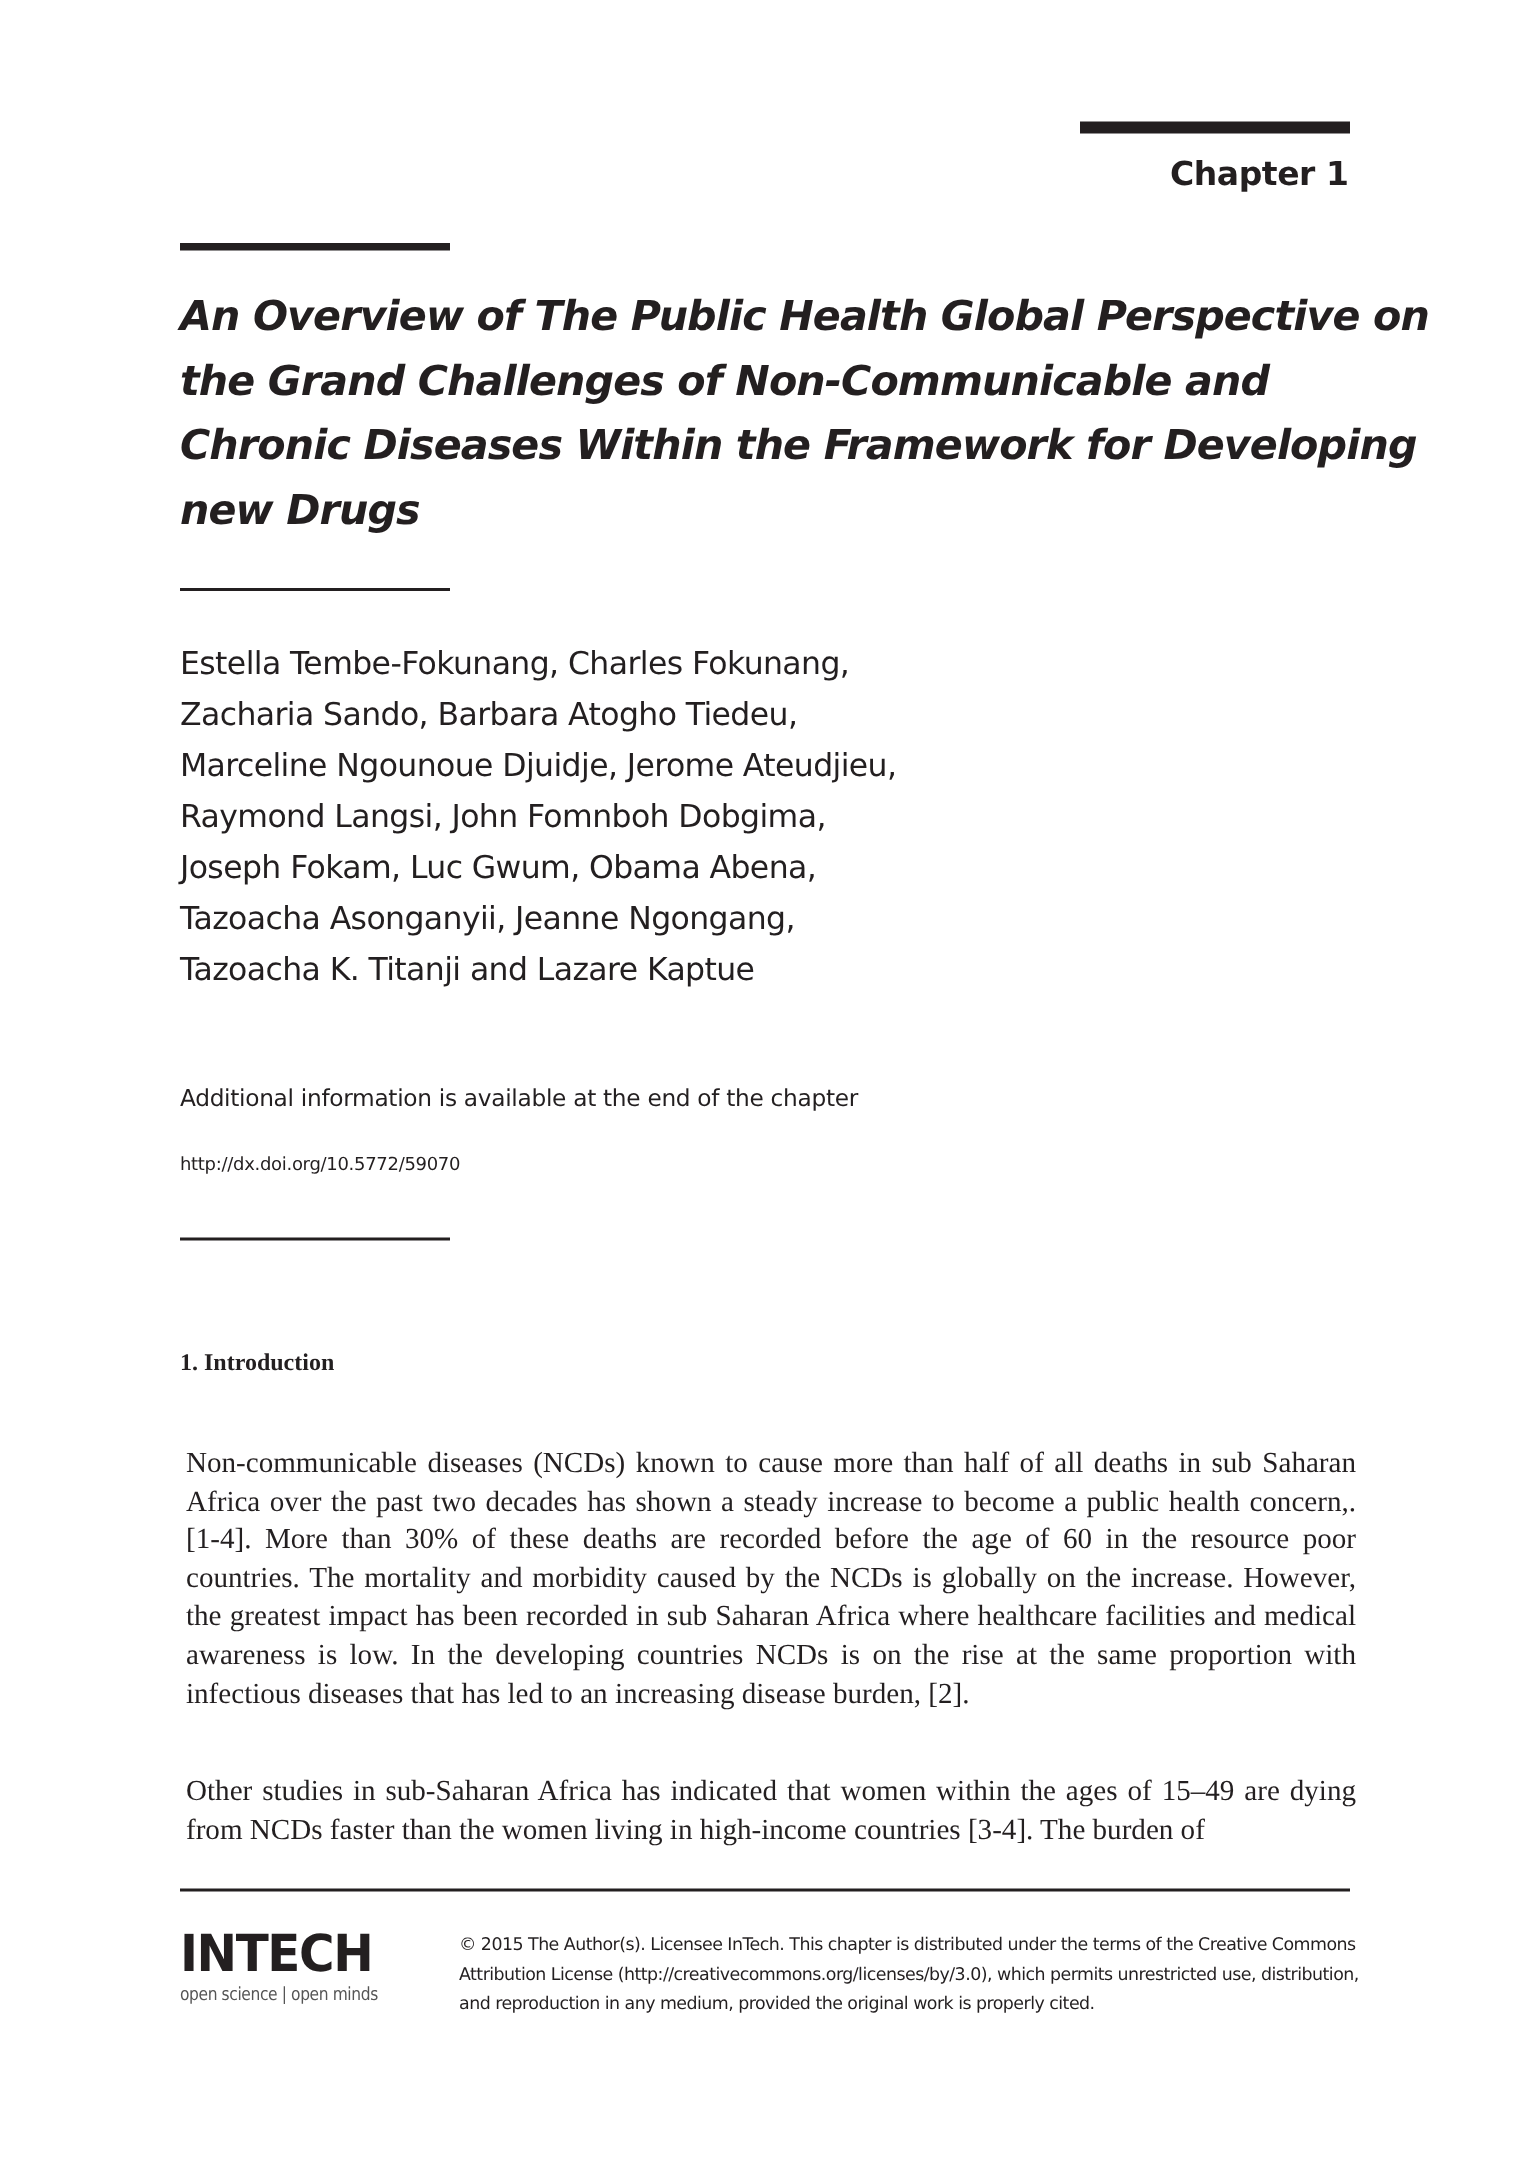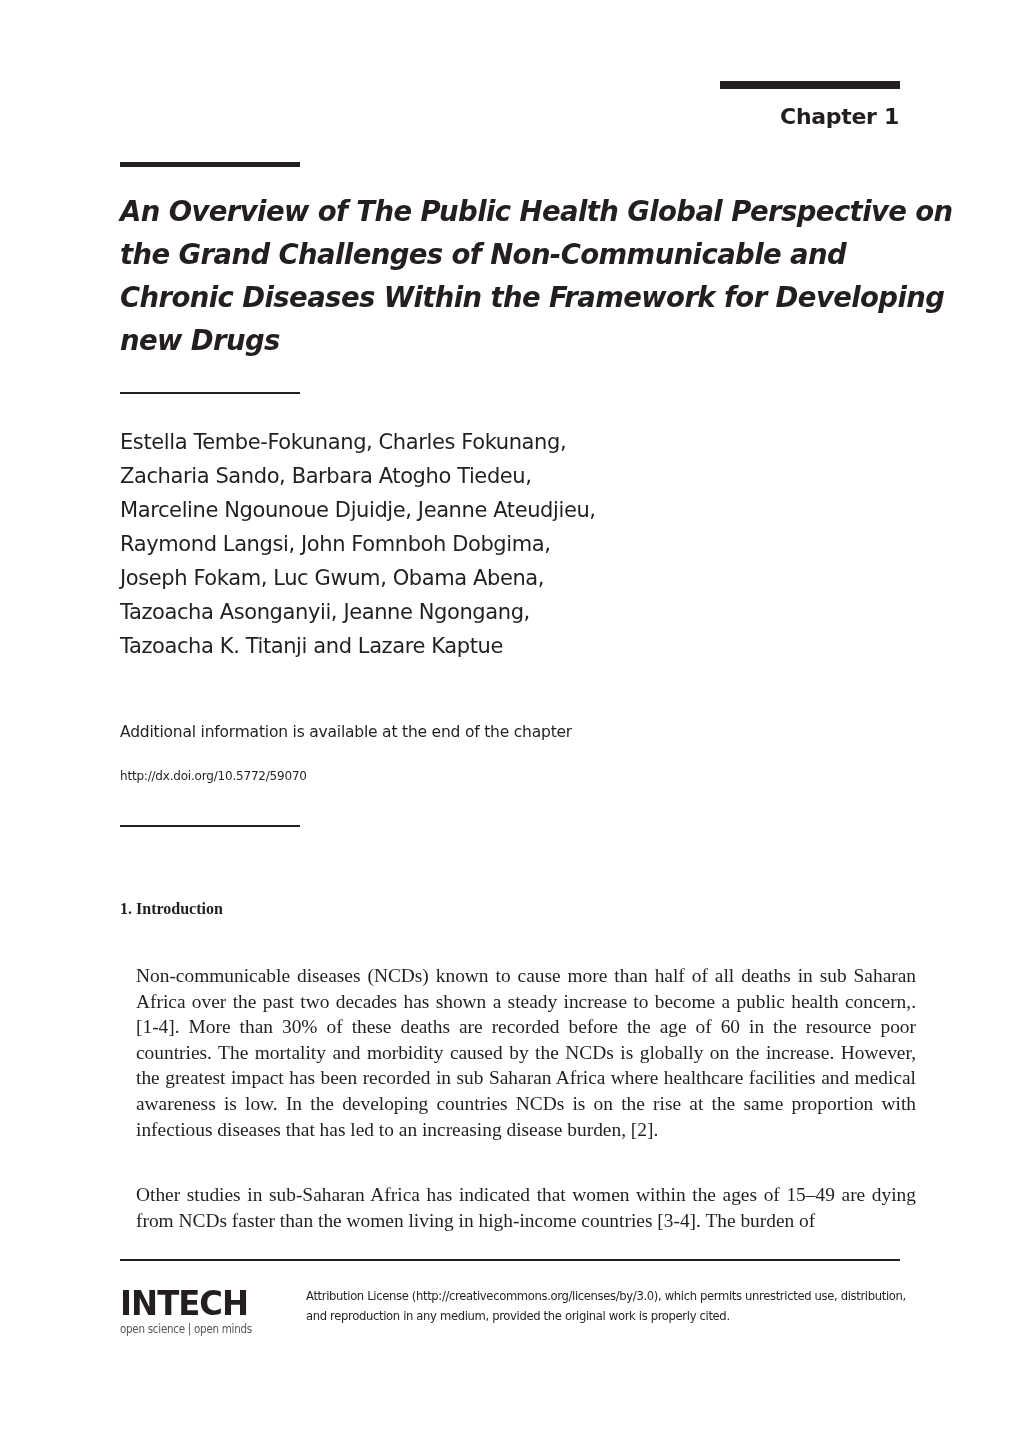--- a/index.html
+++ b/index.html
@@ -29,21 +29,21 @@
     }
     .doi {
       position: absolute; left: 120px; top: 769px;
       font-family: "DejaVu Sans", sans-serif; font-size: 12px; letter-spacing: -0.2px; color: #231f20;
     }
     .section-heading {
       position: absolute; left: 120px; top: 900px;
       font-family: "Liberation Serif", serif; font-weight: bold; font-size: 16px; color: #231f20;
     }
     .body-text {
-      position: absolute; left: 136px; width: 780px;
+      position: absolute; left: 124px; width: 780px;
       font-family: "Liberation Serif", serif; font-size: 19.4px; line-height: 25.6px;
       text-align: justify; color: #231f20;
     }
     .p1 { top: 963px; }
     .p2 { top: 1182px; }
     .logo {
       position: absolute; left: 120px; top: 1285px;
       font-family: "DejaVu Sans", sans-serif; font-weight: bold; font-size: 34px;
       letter-spacing: -1px; line-height: 36px; color: #231f20;
       transform: scaleX(0.95); transform-origin: left;
@@ -73,36 +73,37 @@
   <span>the Grand Challenges of Non-Communicable and</span>
   <span>Chronic Diseases Within the Framework for Developing</span>
   <span>new Drugs</span>
 </h1>
 
 <div class="rule-thin" style="left:120px; top:392px; width:180px; height:2px;"></div>
 
 <div class="authors">
   <span>Estella Tembe-Fokunang, Charles Fokunang,</span>
   <span>Zacharia Sando, Barbara Atogho Tiedeu,</span>
-  <span>Marceline Ngounoue Djuidje, Jeanne Ateudjieu,</span>
+  <span>Marceline Ngounoue Djuidje, Jerome Ateudjieu,</span>
   <span>Raymond Langsi, John Fomnboh Dobgima,</span>
   <span>Joseph Fokam, Luc Gwum, Obama Abena,</span>
   <span>Tazoacha Asonganyii, Jeanne Ngongang,</span>
   <span>Tazoacha K. Titanji and Lazare Kaptue</span>
 </div>
 
 <div class="addl">Additional information is available at the end of the chapter</div>
 <div class="doi">http://dx.doi.org/10.5772/59070</div>
 
 <div class="rule-thin" style="left:120px; top:825px; width:180px; height:2px;"></div>
 
 <h2 class="section-heading" style="margin:0;">1. Introduction</h2>
 <p class="body-text p1" style="margin:0;">Non-communicable diseases (NCDs) known to cause more than half of all deaths in sub Saharan Africa over the past two decades has shown a steady increase to become a public health concern,. [1-4]. More than 30% of these deaths are recorded before the age of 60 in the resource poor countries. The mortality and morbidity caused by the NCDs is globally on the increase. However, the greatest impact has been recorded in sub Saharan Africa where healthcare facilities and medical awareness is low. In the developing countries NCDs is on the rise at the same proportion with infectious diseases that has led to an increasing disease burden, [2].</p>
 <p class="body-text p2" style="margin:0;">Other studies in sub-Saharan Africa has indicated that women within the ages of 15–49 are dying from NCDs faster than the women living in high-income countries [3-4]. The burden of</p>
 
 <div class="rule-thin" style="left:120px; top:1259px; width:780px; height:2px;"></div>
 
 <div class="logo">INTECH</div>
 <div class="tagline">open science | open minds</div>
 <div class="license">
+  <span>© 2015 The Author(s). Licensee InTech. This chapter is distributed under the terms of the Creative Commons</span>
   <span>Attribution License (http://creativecommons.org/licenses/by/3.0), which permits unrestricted use, distribution,</span>
   <span>and reproduction in any medium, provided the original work is properly cited.</span>
 </div>
 
 </body></html>

